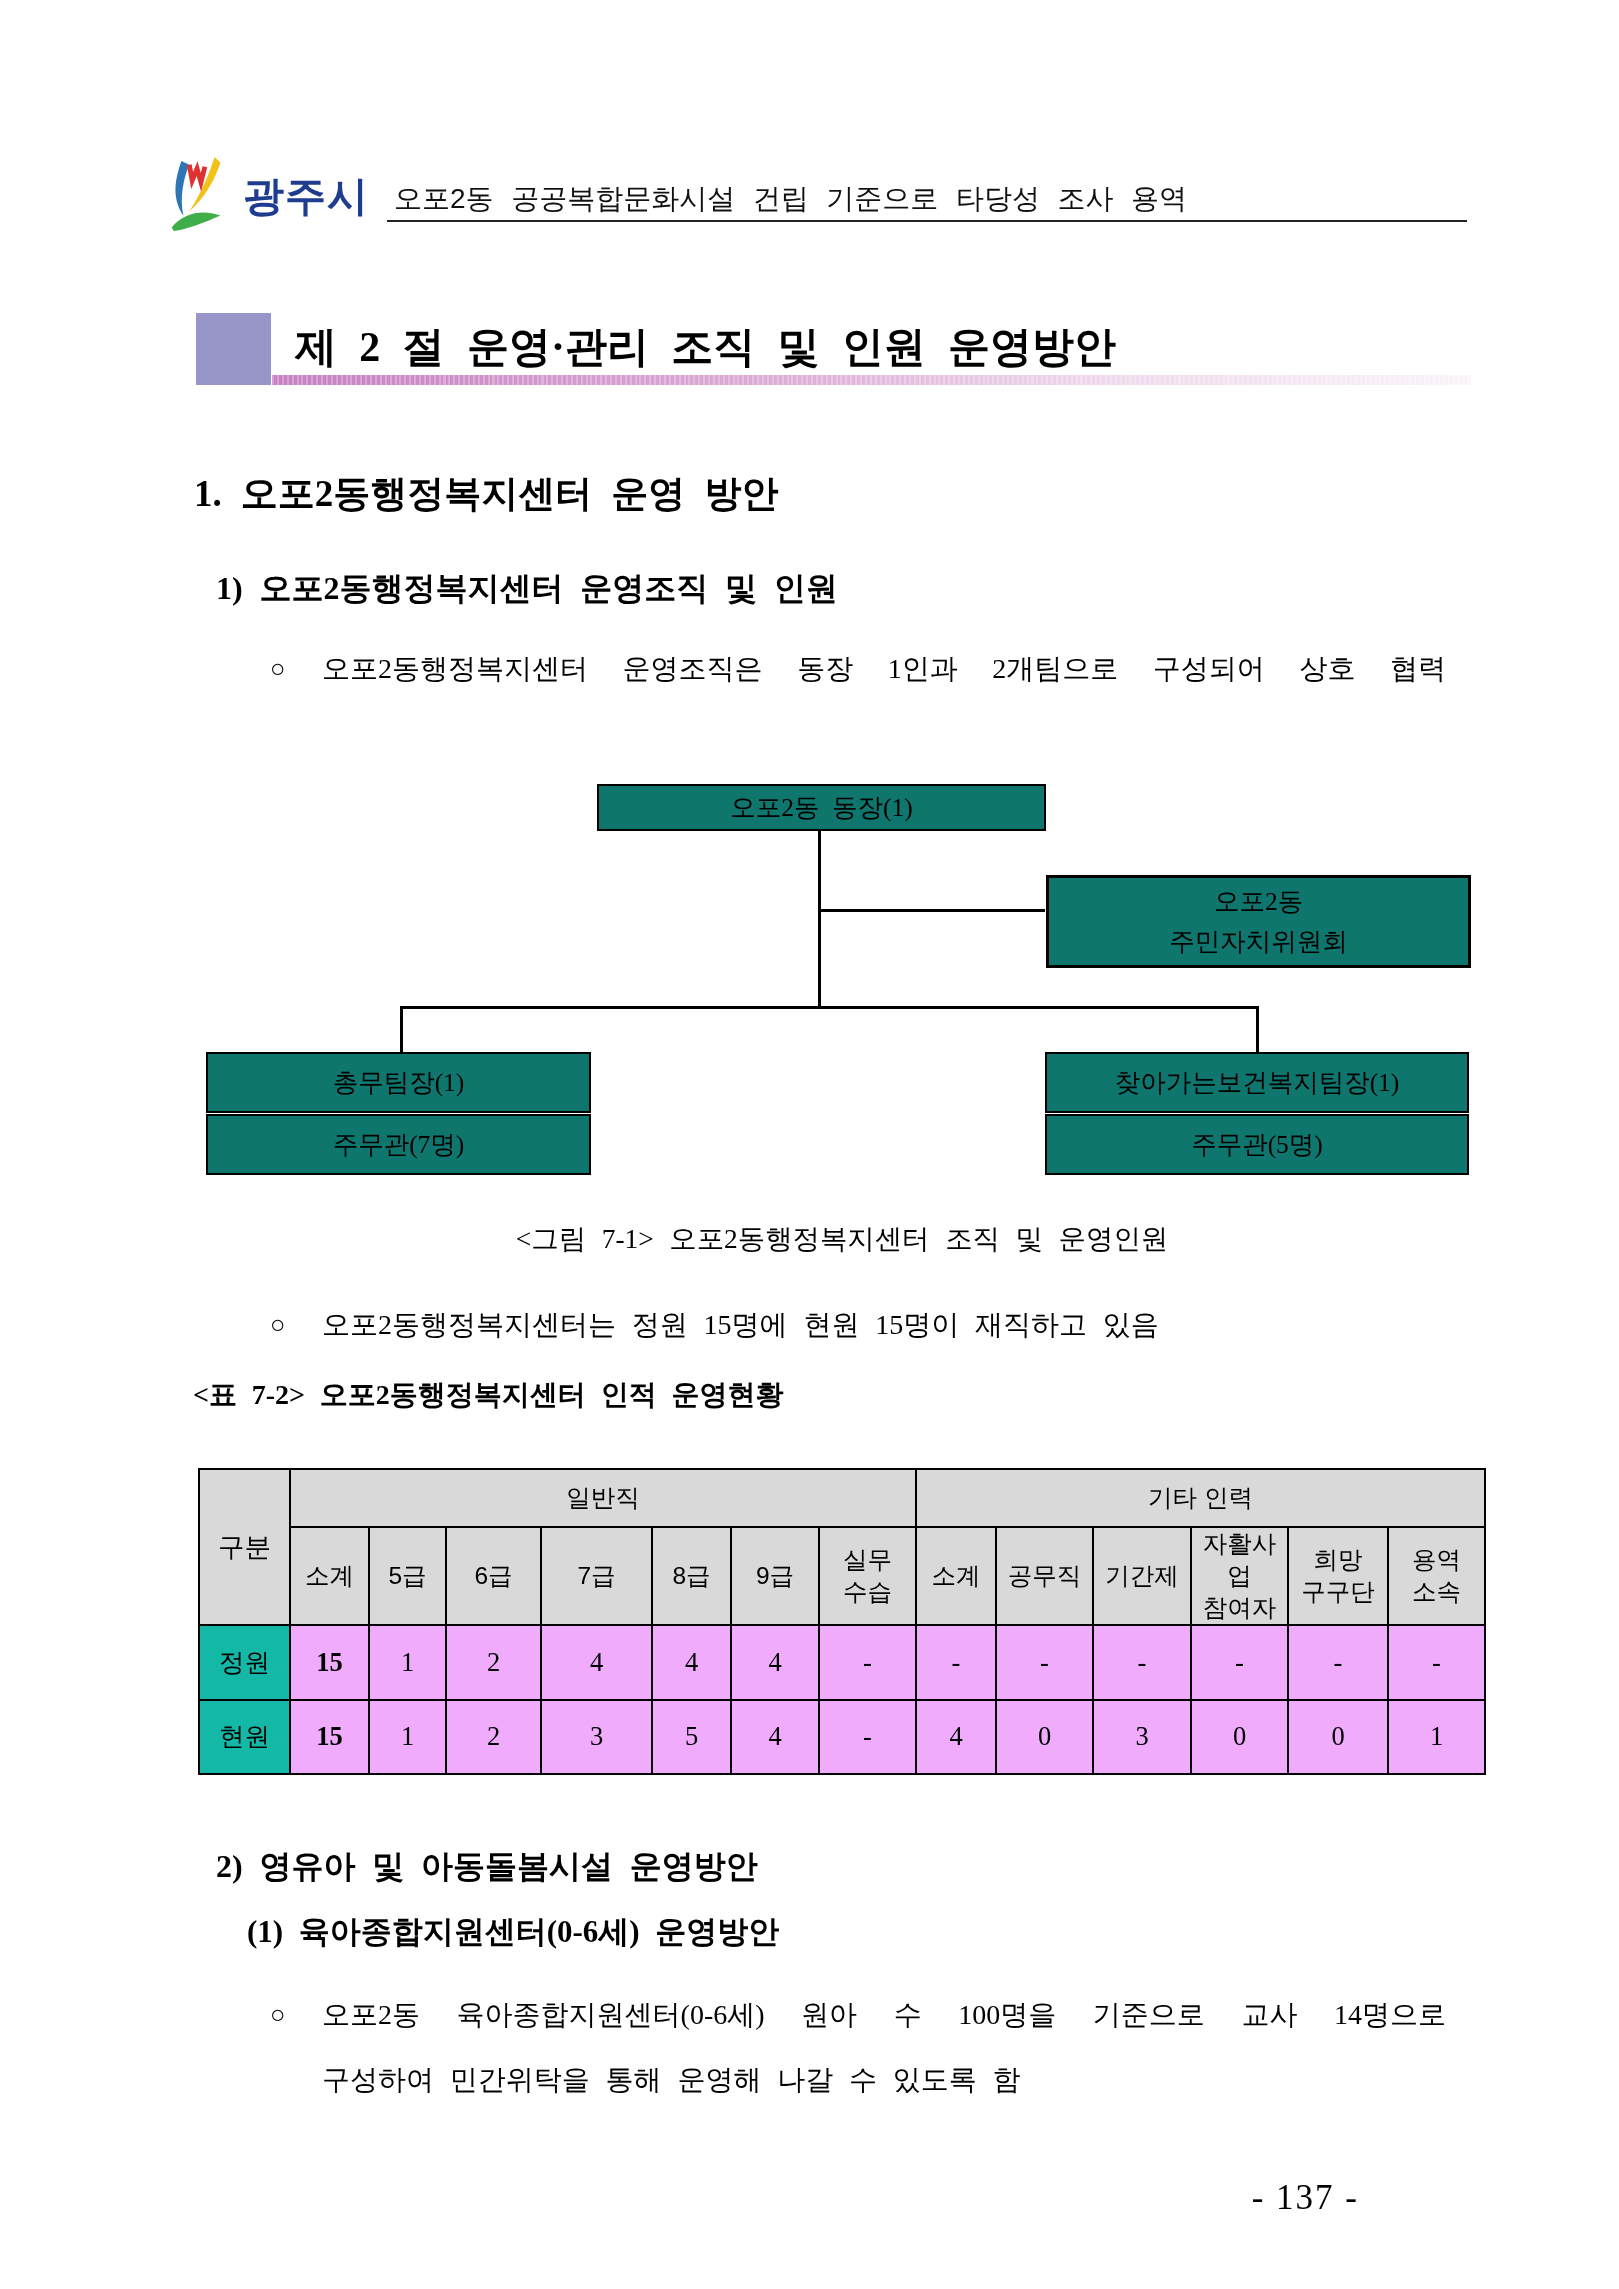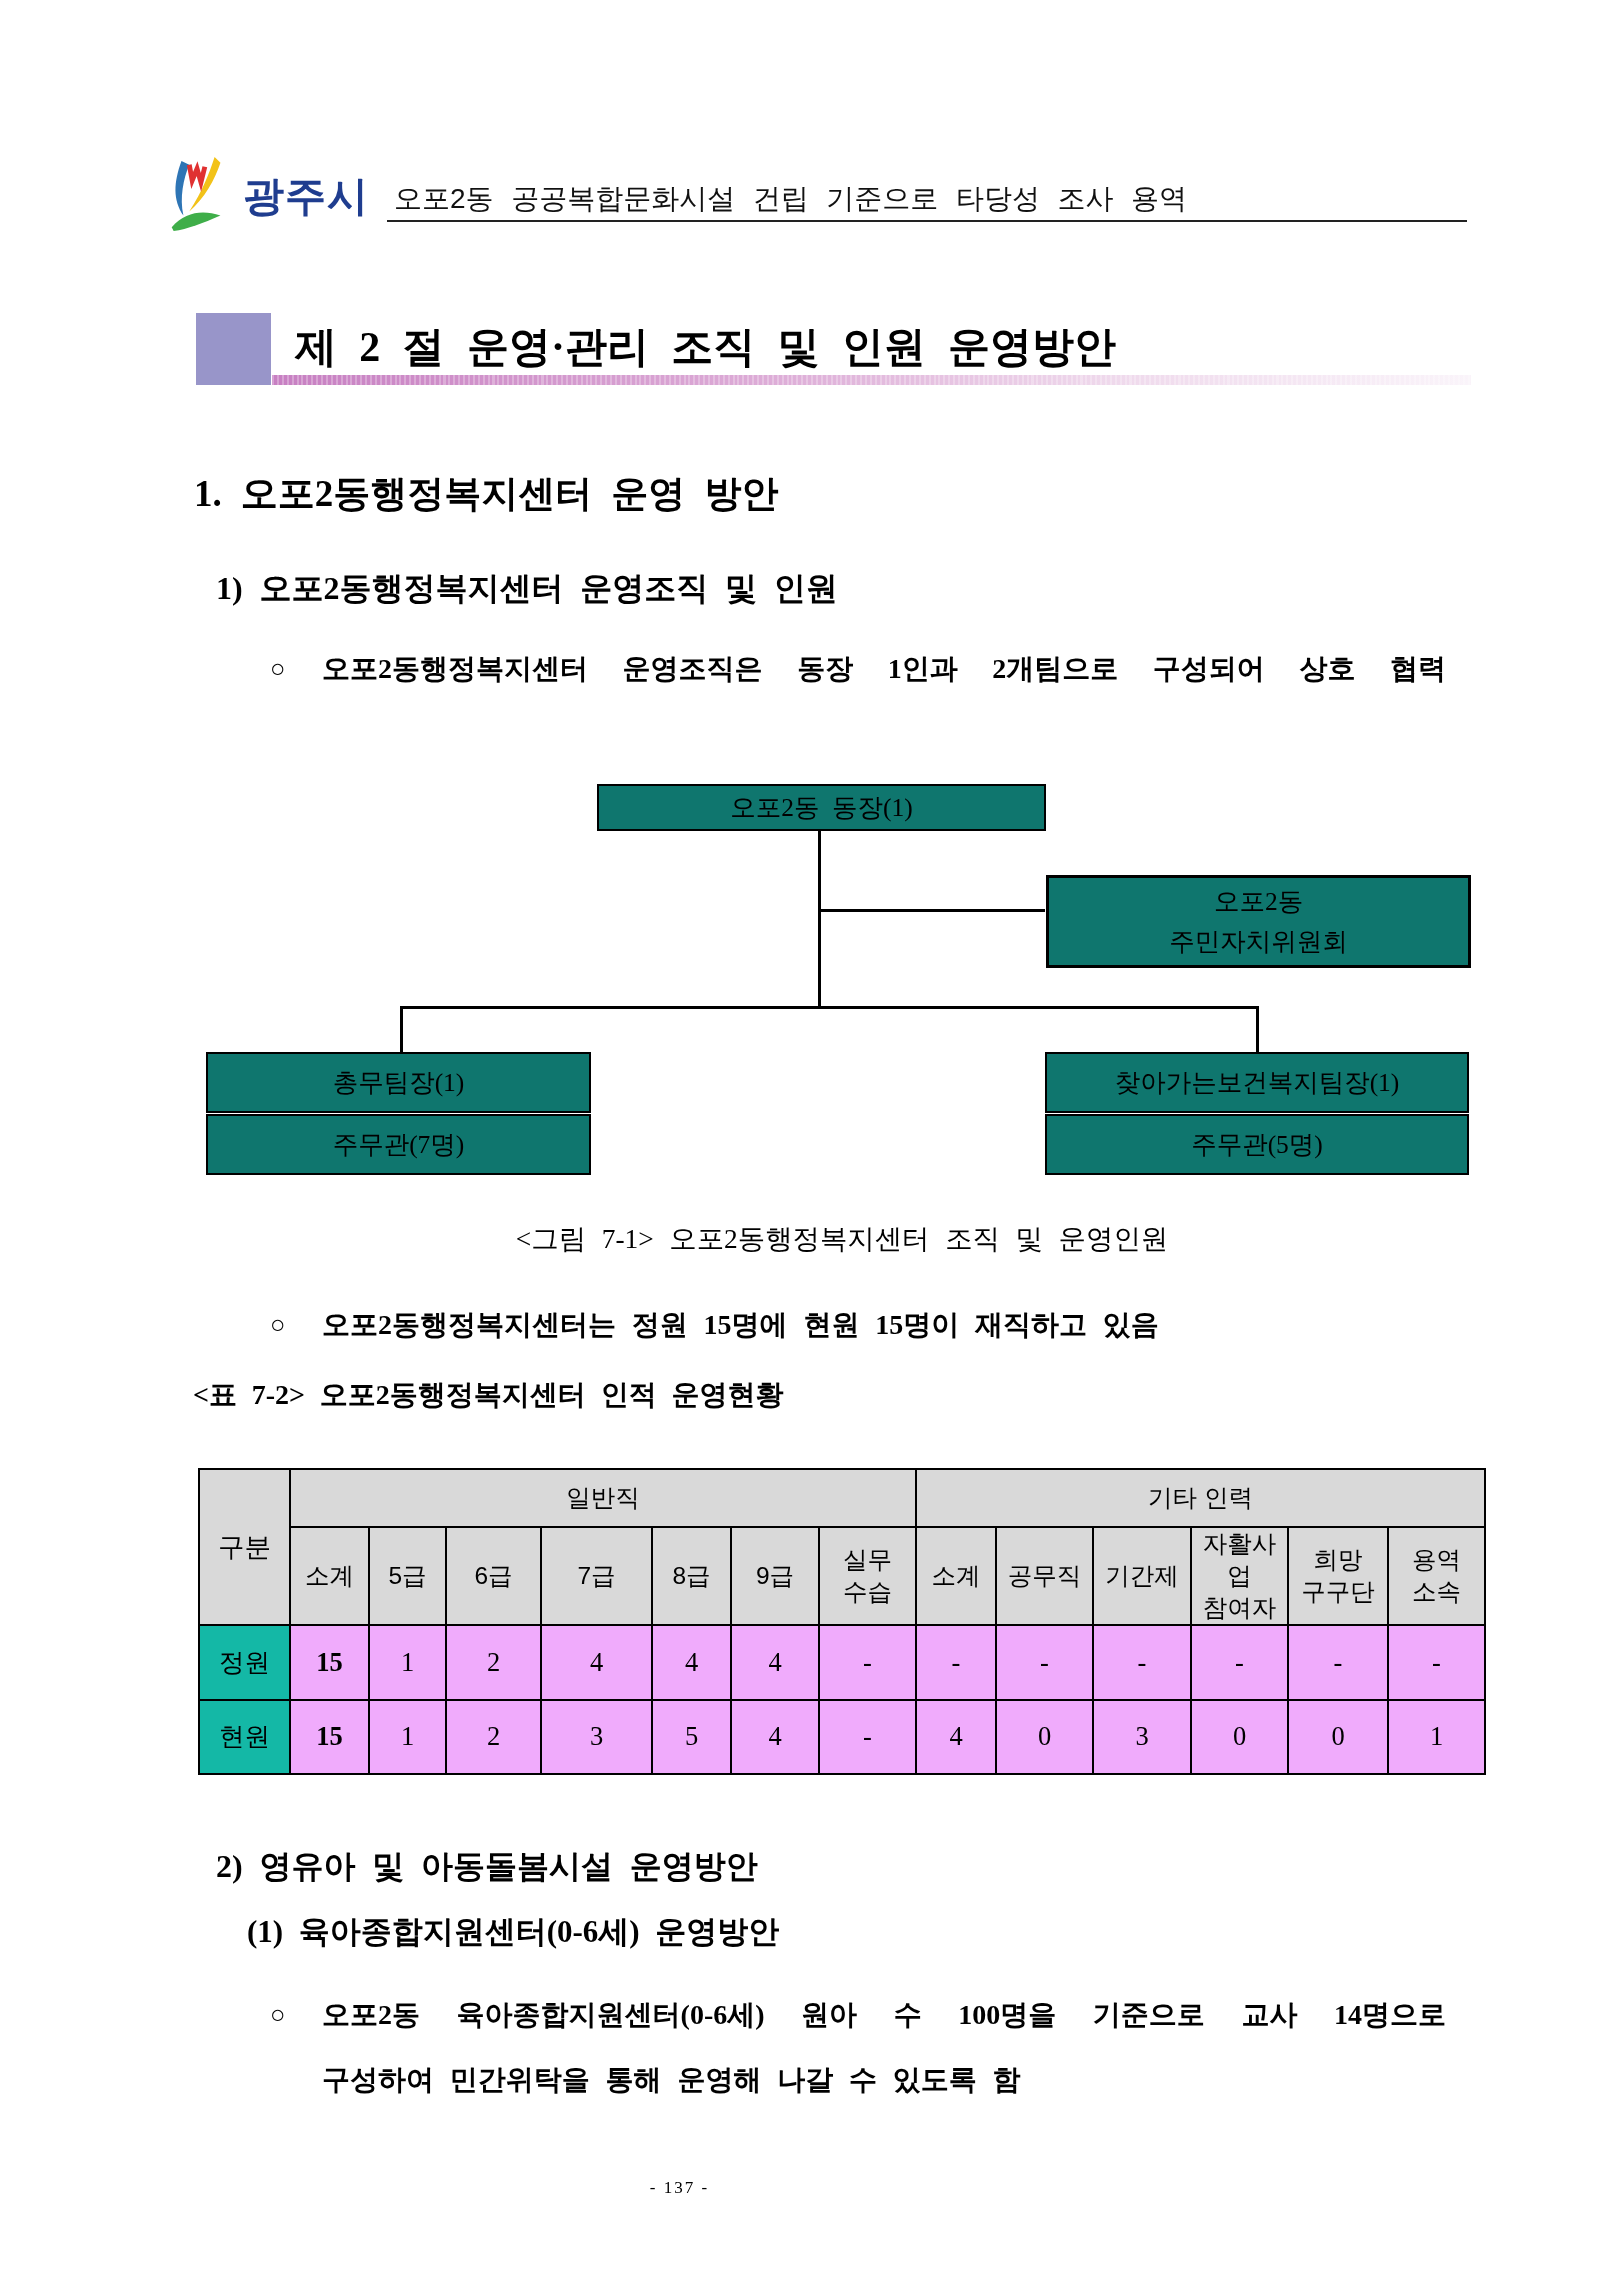--- a/index.html
+++ b/index.html
@@ -28,21 +28,21 @@
 
   
   .h1{left:194px;top:469px;font-size:37px;font-weight:bold;word-spacing:9.8px;white-space:nowrap;}
   .h2a{left:216px;top:567px;font-size:32px;font-weight:bold;word-spacing:8.8px;white-space:nowrap;}
   .h2b{left:216px;top:1845px;font-size:32px;font-weight:bold;word-spacing:8.8px;white-space:nowrap;}
   .h3a{left:247px;top:1911px;font-size:31px;font-weight:bold;word-spacing:7.8px;white-space:nowrap;}
 
   
   .bullet{display:flex;}
   .bullet .marker{width:52px;flex:0 0 52px;font-size:25.5px;line-height:65px;}
-  .bullet .btxt{flex:1;font-size:28px;line-height:65px;word-spacing:8.8px;font-weight:bold;}
+  .bullet .btxt{flex:1;font-size:28px;line-height:65px;word-spacing:8.8px;}
   .just{text-align:justify;text-align-last:justify;}
   .p1{left:270px;top:636px;width:1176px;}
   .p2{left:270px;top:1292px;width:1176px;}
   .p3{left:270px;top:1982px;width:1176px;}
 
   
   .obox{position:absolute;border:2.9px solid #000;display:flex;align-items:center;justify-content:center;
     font-size:25.5px;word-spacing:5.9px;background:#0f766e;text-align:center;}
   .oline{position:absolute;background:#000;}
   .committee{border-width:3.9px;flex-direction:column;justify-content:space-around;padding:3.9px 0;}
@@ -57,21 +57,21 @@
   td,th{border:2px solid #000;text-align:center;vertical-align:middle;padding:0;
     font-weight:normal;overflow:hidden;}
   .hd{background:#d9d9d9;font-family:"Liberation Sans","DejaVu Sans",sans-serif;font-size:24.5px;
     white-space:pre-line;line-height:1.3;}
   .corner{font-size:26.5px;}
   .rowlabel{font-size:25.5px;background:#14b8a6;}
   .val{font-size:26.5px;font-family:"Liberation Serif","DejaVu Serif",serif;background:#f0abfc;}
   .bold-col{font-weight:bold;}
 
   
-  .pagenum{left:0;top:2178px;width:1359px;text-align:center;font-size:17px;letter-spacing:2px;}
+  .pagenum{left:0;top:2178px;width:1359px;text-align:right;font-size:35px;letter-spacing:2px;}
 </style>
 </head>
 <body>
 
 <div class="abs logo-mark">
   <svg width="78" height="82" viewBox="0 0 80 84" xmlns="http://www.w3.org/2000/svg">
     <path d="M22 6 C14 28 13 46 24 62 C20 44 24 24 30 10 Z" fill="#2e75b5"></path>
     <path d="M56 2 C50 20 44 36 30 58 C46 44 56 26 62 8 Z" fill="#f2c219"></path>
     <path d="M30 10 L33 26 L38 14 L42 28 L46 12" fill="none" stroke="#e03131" stroke-width="5"></path>
     <path d="M12 74 C26 58 44 56 62 62 C44 70 28 76 14 78 Z" fill="#3fae49"></path>

